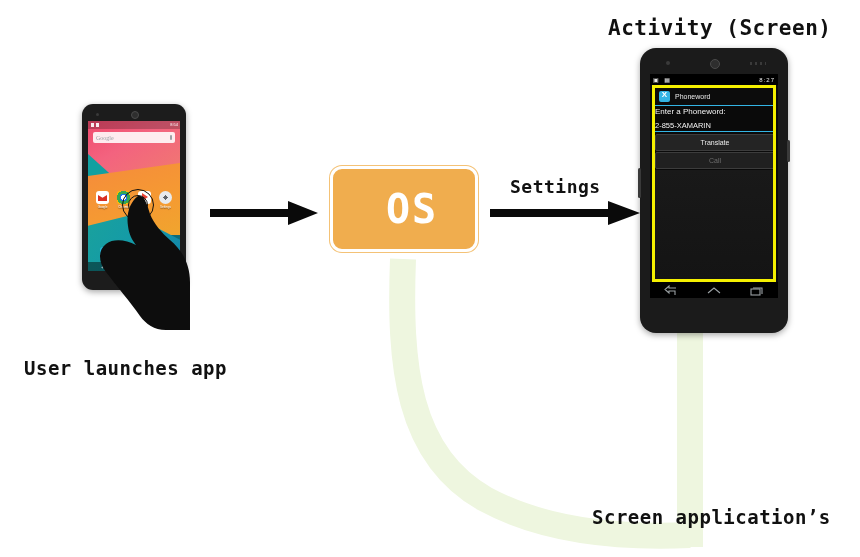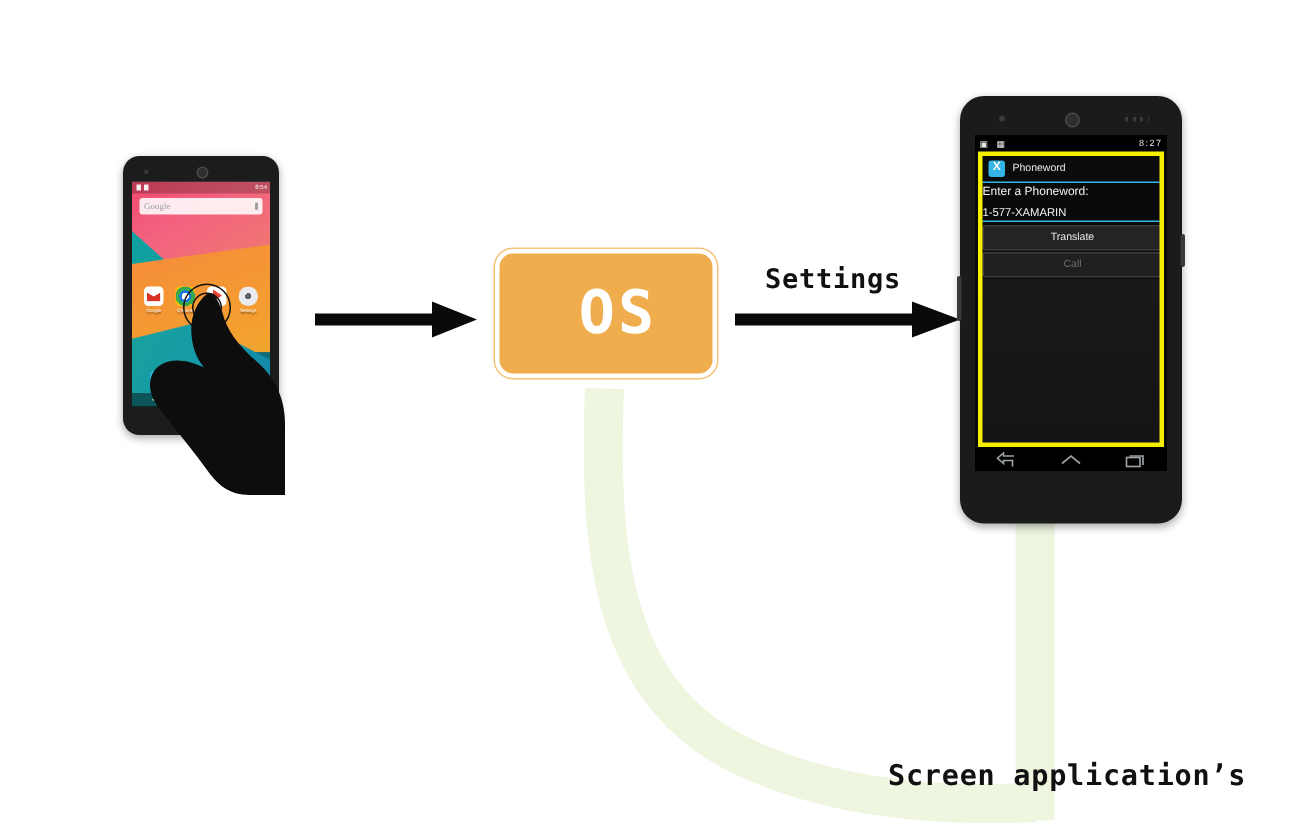--- a/index.html
+++ b/index.html
@@ -95,21 +95,21 @@
      display:flex;align-items:center;justify-content:space-around;}
   .navbar-l span{color:#cfd8dc;font-size:5px;font-family:"DejaVu Sans",sans-serif;}
   .ripple{position:absolute;left:34px;top:68px;width:30px;height:30px;}
   .ripple i{position:absolute;border:1.6px solid #111;border-radius:50%;display:block;}
   .ripple i:nth-child(1){left:11px;top:11px;width:8px;height:8px;}
   .ripple i:nth-child(2){left:6px;top:6px;width:18px;height:18px;}
   .ripple i:nth-child(3){left:0;top:0;width:30px;height:30px;}
   .hand{position:absolute;left:96px;top:190px;width:94px;height:140px;}
 
   
-  #phone-right{left:640px;top:64px;width:148px;height:285px;border-radius:16px;background:#1b1b1b;}
+  #phone-right{left:640px;top:48px;width:148px;height:285px;border-radius:16px;background:#1b1b1b;}
   #phone-right .screen{left:10px;top:26px;width:128px;height:224px;background:#0a0a0a;}
   #phone-right .cam{left:70px;top:11px;width:8px;height:8px;}
   #phone-right .dot-r{position:absolute;left:26px;top:13px;width:4px;height:4px;background:#3a3a3a;border-radius:50%;}
   #phone-right .dots3{position:absolute;right:22px;top:14px;width:16px;height:3px;
      background:repeating-linear-gradient(90deg,#3a3a3a 0 2px,transparent 2px 5px);}
   #sidebtn-r{right:-2px;top:92px;width:3px;height:22px;}
   #sidebtn-l{left:-2px;top:120px;width:3px;height:30px;}
 
   .statusbar-r{position:absolute;left:0;top:0;width:100%;height:11px;background:#000;
      display:flex;align-items:center;font-size:6px;color:#e6e6e6;font-family:"Liberation Sans",sans-serif;}
@@ -143,20 +143,21 @@
 <body>
 
 <div class="stage">
 
   <svg class="greenarrow" viewBox="0 0 430 302">
     <path d="M48,4 C44,110 52,200 130,244 C200,282 290,282 335,280" fill="none" stroke="#eef6df" stroke-width="26" stroke-linecap="butt"></path>
     <path d="M335,292 L335,58" fill="none" stroke="#eef6df" stroke-width="26"></path>
     <polygon points="335,24 362,72 308,72" fill="#eef6df"></polygon>
   </svg>
 
+  <div class="label" id="title-activity">Activity (Screen)</div>
 
   <div class="phone" id="phone-left">
     <div class="cam"></div>
     <div class="dot-l"></div>
     <div class="screen">
       <div class="wall">
         <div class="band-pink"></div>
         <div class="tealcorner"></div>
         <div class="band-or"></div>
         <div class="band-teal"></div>
@@ -209,20 +210,21 @@
   </div>
 
   <svg class="hand" viewBox="0 0 94 140">
     <path d="M42,6 C34,12 30,24 32,36 C33,44 36,50 40,55
              C30,50 18,48 10,54 C2,60 2,72 10,82
              C20,95 34,112 44,126 C50,134 58,140 70,140
              L94,140 L94,92 C94,74 86,60 74,50
              C66,43 58,34 54,24 C51,14 48,4 42,6 Z" fill="#0d0d0d"></path>
   </svg>
 
+  <div class="label" id="caption-user">User launches app</div>
 
   <svg class="blkarrow" id="arrow-left" viewBox="0 0 108 26">
     <path d="M0,9 L78,9 L78,1 L108,13 L78,25 L78,17 L0,17 Z" fill="#0a0a0a"></path>
   </svg>
 
   <div id="os-box">
     <span class="os-text">OS</span>
   </div>
 
   <div class="label" id="label-creates">Settings</div>
@@ -244,21 +246,21 @@
         <span class="sr">8:27</span>
       </div>
 
       <div class="appbar">
         <span class="xlogo"></span>
         <span class="ttl">Phoneword</span>
       </div>
 
       <div class="prompt">Enter a Phoneword:</div>
 
-      <div class="txtfield">1-577-XAMARIN</div>
+      <div class="txtfield">2-855-XAMARIN</div>
 
       <div class="btn-holo" id="btn-translate">Translate</div>
 
       <div class="btn-holo" id="btn-call">Call</div>
 
       <div class="content-fill"></div>
 
       <div class="yellowbox"></div>
 
       <div class="navbar-r">

